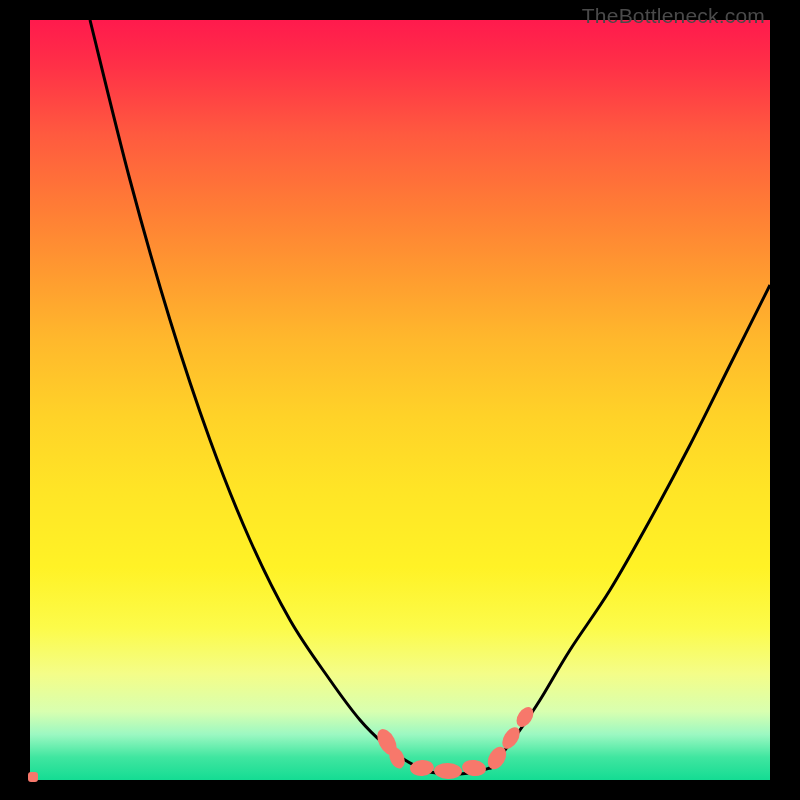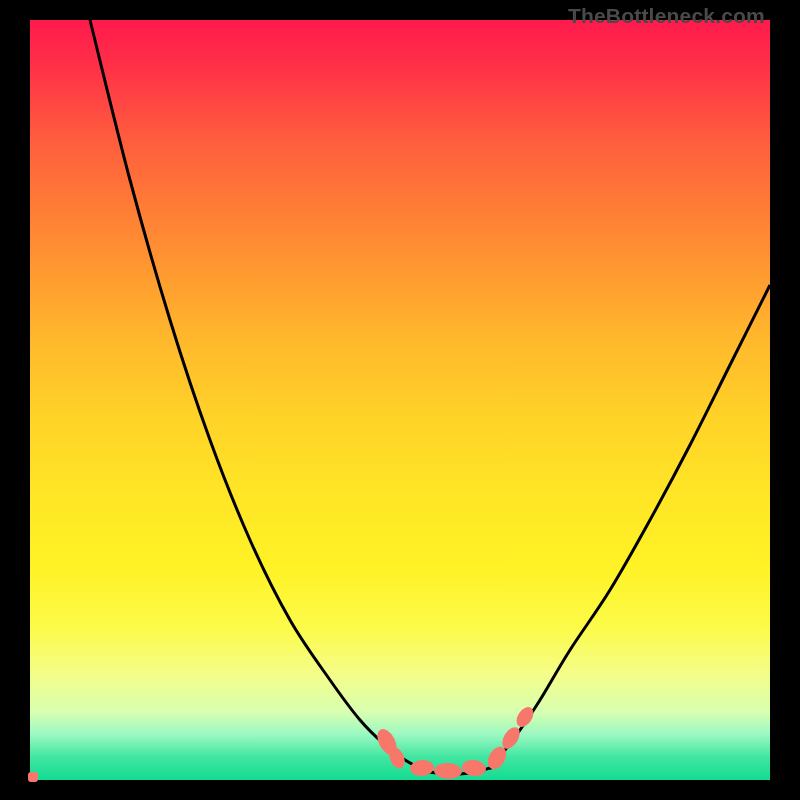--- a/index.html
+++ b/index.html
@@ -33,21 +33,21 @@
       #9cf8c2 94%,
       #40e6a0 97%,
       #14dc93 100%
     );
   }
   .watermark {
     position: absolute;
     top: 4px;
     right: 35px;
     font-size: 21px;
-    font-weight: 700;
+    font-weight: 400;
     color: #4a4a4a;
     letter-spacing: 0.2px;
   }
   svg.curve {
     position: absolute;
     left: 0;
     top: 0;
     width: 740px;
     height: 760px;
     overflow: visible;

